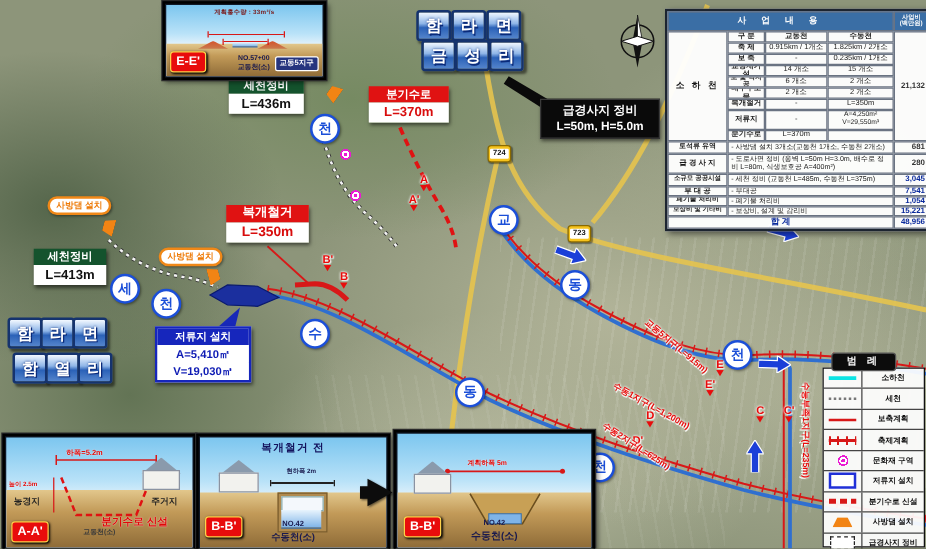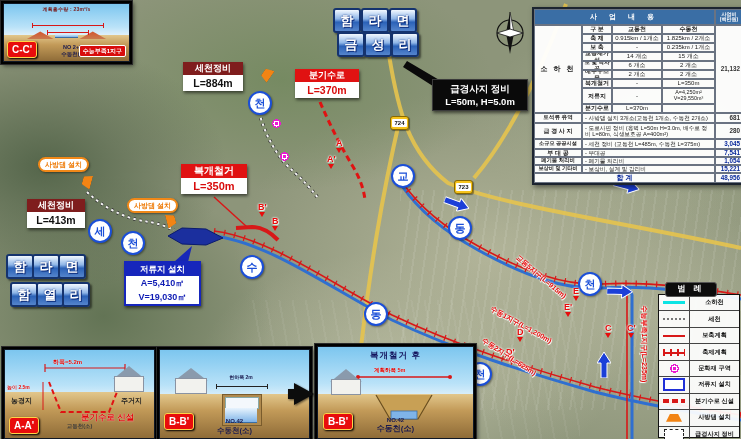--- a/index.html
+++ b/index.html
@@ -17,21 +17,21 @@
       #8d957a;}
   .fields{position:absolute;left:400px;top:190px;width:341px;height:220px;opacity:.35;
     background:repeating-linear-gradient(98deg,rgba(255,255,255,.25) 0 2px,rgba(0,0,0,0) 2px 11px);}
   .fields2{position:absolute;left:250px;top:300px;width:330px;height:139px;opacity:.25;
     background:repeating-linear-gradient(80deg,rgba(255,255,255,.22) 0 2px,rgba(0,0,0,0) 2px 13px);}
   svg.ov{position:absolute;left:0;top:0;z-index:2;}
   
   .co{position:absolute;z-index:6;text-align:center;font-weight:bold;box-shadow:1px 2px 3px rgba(0,0,0,.55);}
   .co .hd{color:#fff;font-size:9px;line-height:13px;padding:0 2px;}
   .co .bd{background:#fff;color:#111;font-size:10.5px;line-height:16px;padding:0 2px;}
-  .co-gray .hd{background:#7f1d1d;}
+  .co-gray .hd{background:#14532d;}
   .co-red .hd{background:#e01212;}
   .co-red .bd{color:#d80c0c;}
   .co-blue{border:2px solid #1626bc;background:#fff;}
   .co-blue .hd{background:#1626bc;font-size:8.5px;line-height:13px;}
   .co-blue .bd{color:#0f1cb4;font-size:9px;line-height:14px;}
   .co-black{background:#0a0a0a;color:#fff;font-size:9.5px;line-height:13px;padding:2px 5px;border:1px solid #3a3a3a;}
   
   .tch{position:absolute;z-index:6;width:24px;height:21px;border:2px solid #15336e;border-radius:3px;
     background:linear-gradient(180deg,#f2f8ff 0%,#8fb6e8 42%,#2b62b8 58%,#5585cc 100%);
     color:#fff;font-weight:bold;font-size:13px;line-height:21px;text-align:center;
@@ -196,21 +196,21 @@
 
   <div class="tch" style="left:6px;top:254px">함</div>
   <div class="tch" style="left:32px;top:254px">라</div>
   <div class="tch" style="left:58px;top:254px">면</div>
   <div class="tch" style="left:10px;top:282px">함</div>
   <div class="tch" style="left:36px;top:282px">열</div>
   <div class="tch" style="left:62px;top:282px">리</div>
 
   <div class="co co-gray" style="left:183px;top:62px;width:60px">
     <div class="hd">세천정비</div>
-    <div class="bd">L=884m</div>
+    <div class="bd">L=436m</div>
   </div>
   <div class="co co-red" style="left:295px;top:69px;width:64px">
     <div class="hd">분기수로</div>
     <div class="bd">L=370m</div>
   </div>
   <div class="co co-black" style="left:432px;top:79px;width:84px">
     <div>급경사지 정비</div>
     <div>L=50m, H=5.0m</div>
   </div>
   <div class="co co-red" style="left:181px;top:164px;width:66px">
@@ -260,32 +260,32 @@
   <div class="smk" style="left:517px;top:327px"><span>D</span><i></i></div>
   <div class="smk" style="left:506px;top:347px"><span>D'</span><i></i></div>
   <div class="smk" style="left:605px;top:323px"><span>C</span><i></i></div>
   <div class="smk" style="left:627px;top:323px"><span>C'</span><i></i></div>
 
   <div class="dlab" style="left:495px;top:272px;width:92px;transform:rotate(40deg)">교동5지구(L=915m)</div>
   <div class="dlab" style="left:472px;top:320px;width:98px;transform:rotate(29deg)">수동1지구(L=1,200m)</div>
   <div class="dlab" style="left:464px;top:352px;width:90px;transform:rotate(33deg)">수동2지구(L=625m)</div>
   <div class="dlab" style="left:596px;top:339px;width:96px;transform:rotate(90deg)">수능부족1지구(L=235m)</div>
 
-  <div class="inset" style="left:1px;top:1px;width:127px;height:59px">
+  <div class="inset" style="left:130px;top:1px;width:127px;height:59px">
     <div class="scene">
-      <div class="flow">계획홍수량 : 23m³/s</div>
+      <div class="flow">계획홍수량 : 33m³/s</div>
       <div class="gnd" style="height:45%"></div>
-      <div class="mound" style="left:18%;bottom:38%;width:22%;height:14%"></div>
-      <div class="mound" style="left:60%;bottom:38%;width:22%;height:14%"></div>
-      <div class="wat" style="left:41%;bottom:40%;width:18%;height:6%"></div>
-      <div class="dim" style="left:22%;top:34%;width:56%"></div>
-      <div class="dim" style="left:34%;top:46%;width:32%"></div>
-      <div class="sta" style="left:36%;bottom:3px;width:40%"><span>NO 2+00</span><br><span>수동천(소)</span></div>
-      <div class="sbadge" style="left:3px;bottom:3px">C-C'</div>
-      <div class="dist" style="right:3px;bottom:4px">수능부족1지구</div>
+      <div class="mound" style="left:20%;bottom:38%;width:20%;height:12%"></div>
+      <div class="mound" style="left:58%;bottom:38%;width:20%;height:12%"></div>
+      <div class="wat" style="left:42%;bottom:40%;width:16%;height:6%"></div>
+      <div class="dim" style="left:26%;top:36%;width:48%"></div>
+      <div class="dim" style="left:36%;top:47%;width:28%"></div>
+      <div class="sta" style="left:36%;bottom:3px;width:40%"><span>NO.57+00</span><br><span>교동천(소)</span></div>
+      <div class="sbadge" style="left:3px;bottom:3px">E-E'</div>
+      <div class="dist navy" style="right:3px;bottom:4px">교동5지구</div>
     </div>
   </div>
 
   <div class="inset" style="left:2px;top:347px;width:151px;height:90px">
     <div class="scene">
       <div class="gnd" style="height:52%"></div>
       <svg width="149" height="88" style="position:absolute;left:0;top:0">
         <path d="M 44,32 L 56,62 L 104,62 L 116,32" fill="none" stroke="#e01212" stroke-width="2" stroke-dasharray="5 3"></path>
         <line x1="40" y1="18" x2="120" y2="18" stroke="#d81818" stroke-width="1.2"></line>
         <line x1="40" y1="14" x2="40" y2="22" stroke="#d81818" stroke-width="1.2"></line>
@@ -300,40 +300,40 @@
           <span class="roof"></span>
           <span class="wall"></span>
         </div>
       <div class="sta" style="left:34%;bottom:8px;width:32%;color:#3a3a3a"><span>교동천(소)</span></div>
       <div class="note-red" style="left:76px;bottom:14px;font-size:8.5px">분기수로 신설</div>
       <div class="sbadge" style="left:4px;bottom:4px">A-A'</div>
     </div>
   </div>
   <div class="inset" style="left:157px;top:347px;width:151px;height:90px">
     <div class="scene">
+      <div class="btitle">복개철거 전</div>
       <div class="gnd" style="height:50%"></div>
       <div style="position:absolute;left:62px;top:44px;width:38px;height:30px;background:#b08a4e;border:1px solid #7a5c2c"></div>
       <div style="position:absolute;left:65px;top:47px;width:32px;height:10px;background:#f4f8fc;border:1px solid #8aa"></div>
       <div class="wat" style="left:65px;top:58px;width:32px;height:14px"></div>
       <div class="dimk" style="left:56px;top:34px;width:50px"></div>
       <div class="sta" style="left:58px;top:24px;width:46px;font-size:5px"><span>현하폭 2m</span></div>
       <div class="house" style="left:12px;top:18px;width:38px;height:26px">
           <span class="roof"></span>
           <span class="wall"></span>
         </div>
       <div class="sta" style="left:30%;bottom:3px;width:40%;font-size:6px"><span>NO.42</span><br><span style="font-size:7.5px">수동천(소)</span></div>
       <div class="sbadge" style="left:4px;bottom:8px">B-B'</div>
     </div>
   </div>
   <div class="barrow">
       <i></i>
     </div>
   <div class="inset" style="left:315px;top:344px;width:157px;height:93px">
     <div class="scene">
-      <div class="btitle">복개철거 후</div>
       <div class="gnd" style="height:48%"></div>
       <svg width="155" height="91" style="position:absolute;left:0;top:0">
         <polygon points="58,48 72,72 100,72 114,48 128,48 128,78 44,78 44,48" fill="#a8823f" opacity="0.0"></polygon>
         <path d="M 58,48 L 72,72 L 100,72 L 114,48" fill="#c8a055" stroke="#6a4e1e" stroke-width="1.2"></path>
         <rect x="73" y="64" width="26" height="8" fill="#7fb4e8" stroke="#3a6ea5" stroke-width="0.8"></rect>
         <line x1="40" y1="30" x2="132" y2="30" stroke="#d81818" stroke-width="1.4"></line>
         <circle cx="40" cy="30" r="2" fill="#d81818"></circle>
           <circle cx="132" cy="30" r="2" fill="#d81818"></circle>
       </svg>
       <div class="note-red" style="left:56px;top:20px;font-size:5.5px">계획하폭 5m</div>

